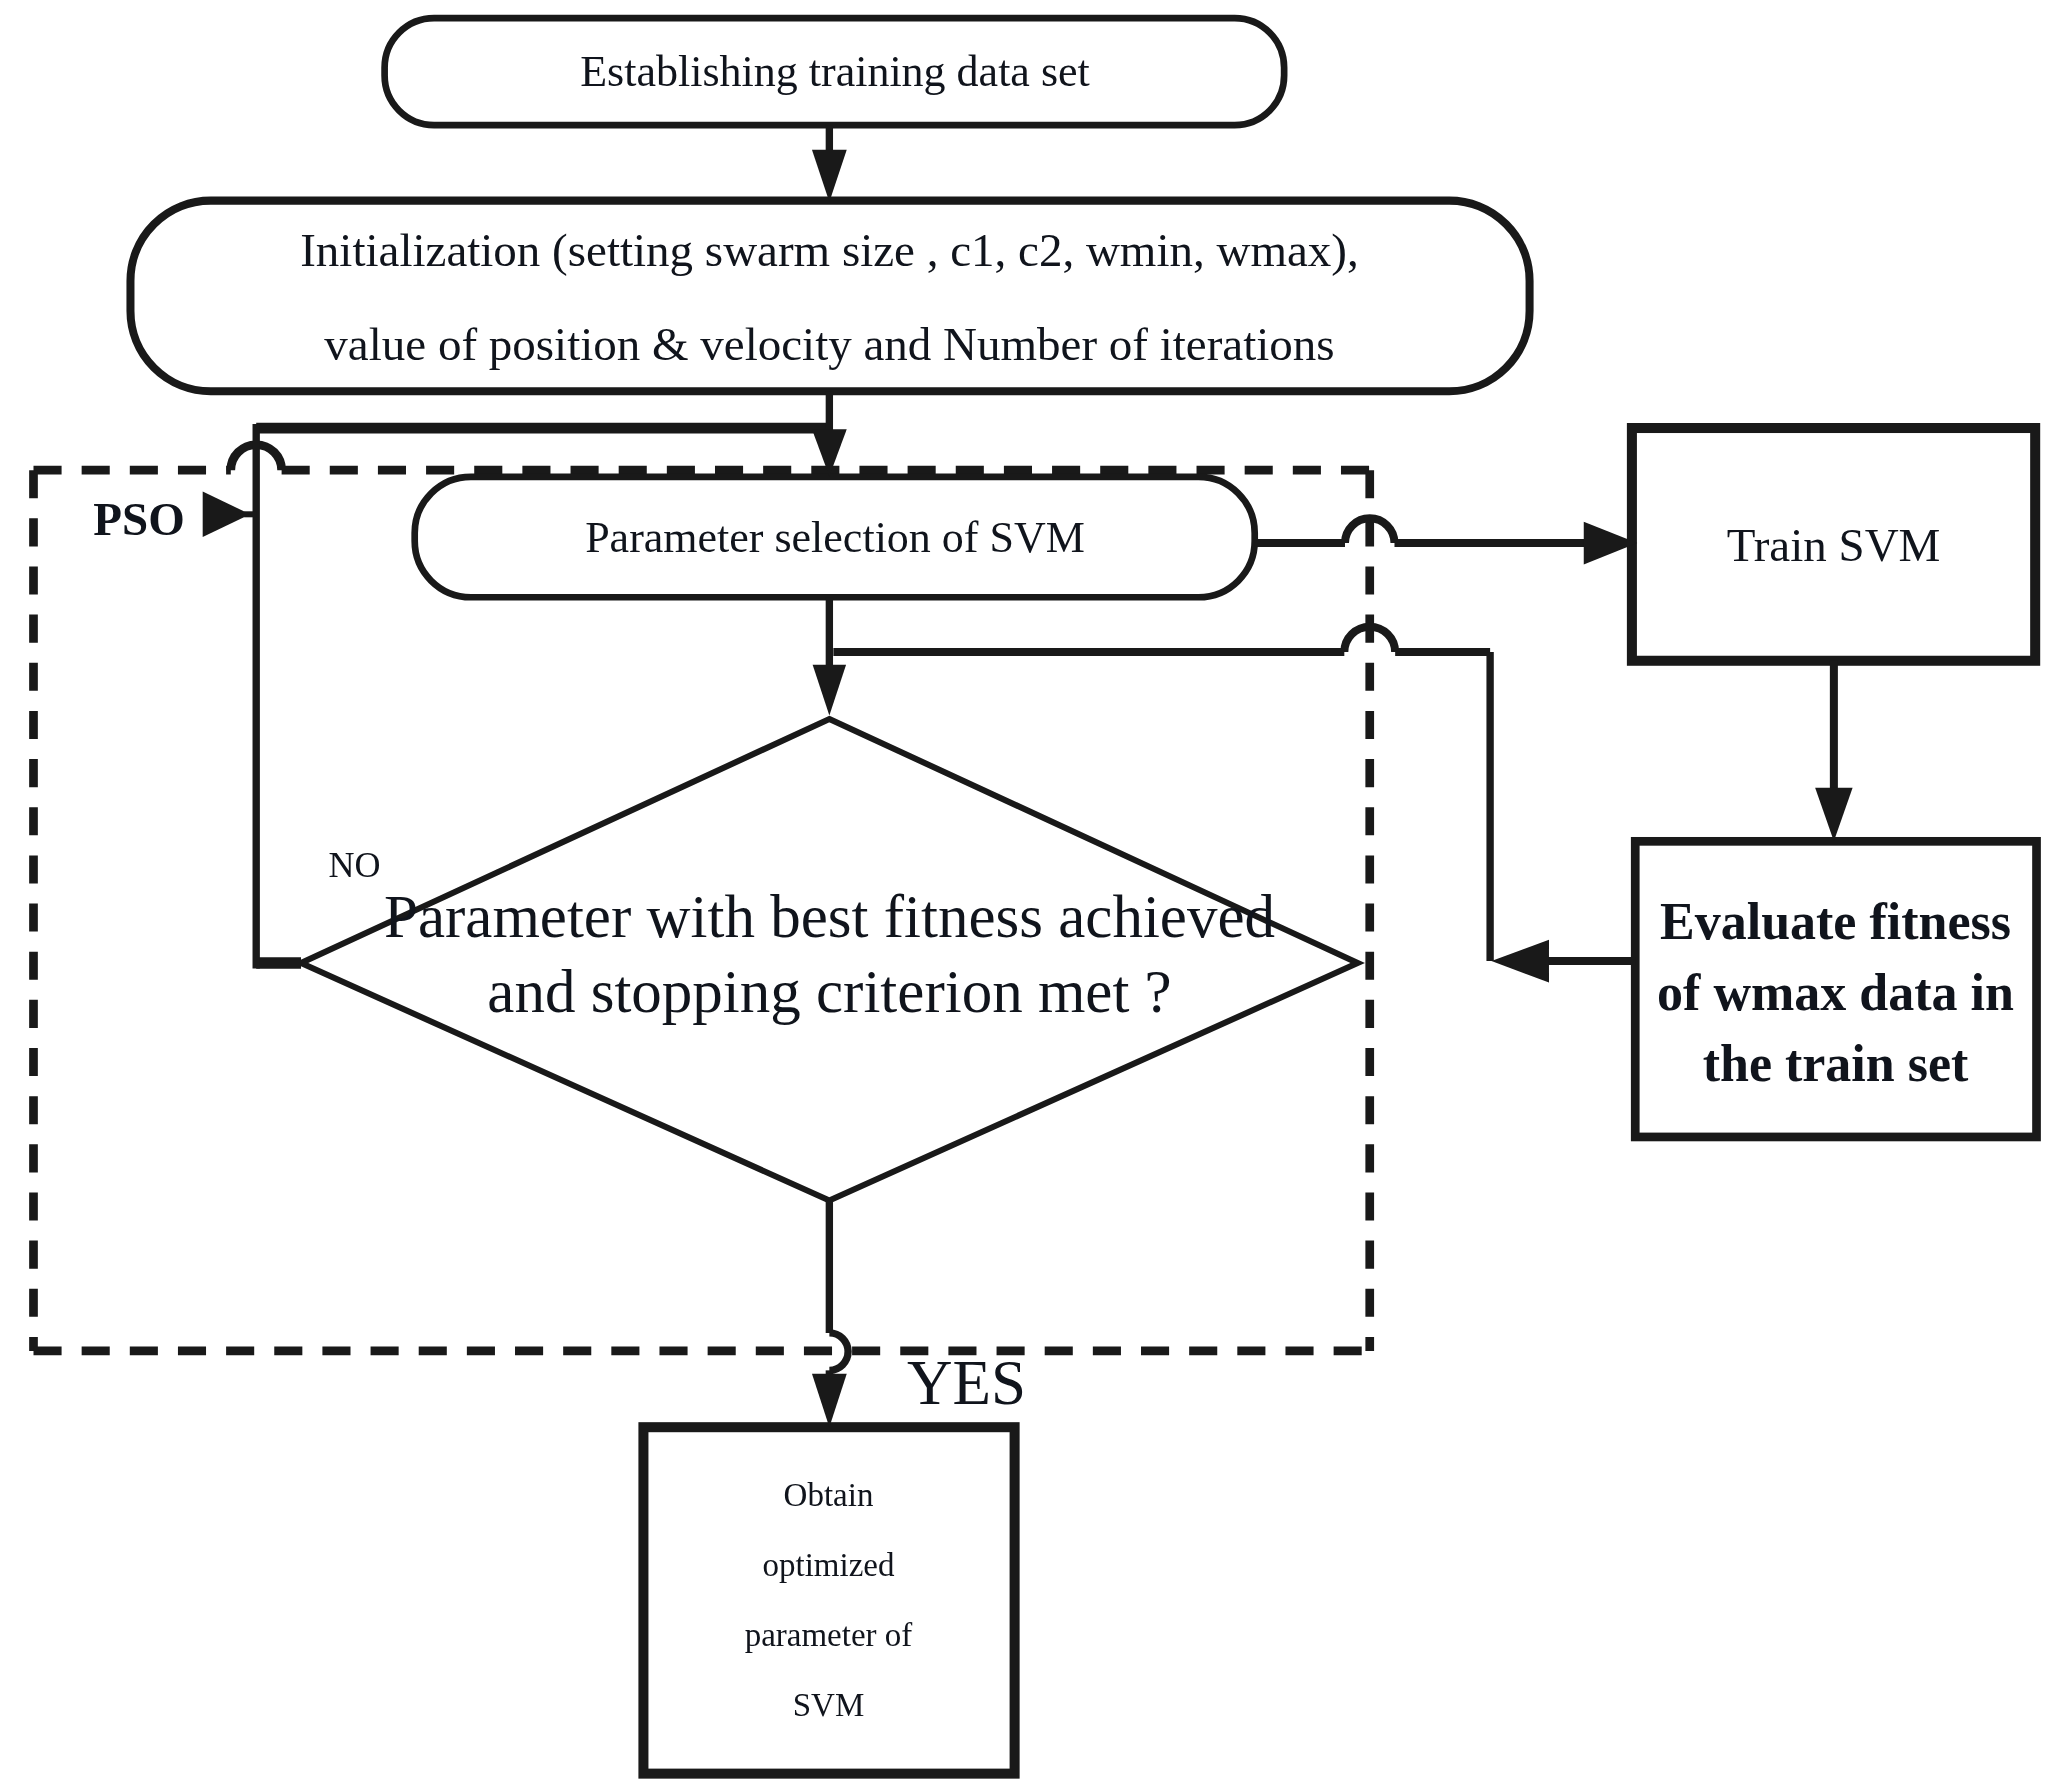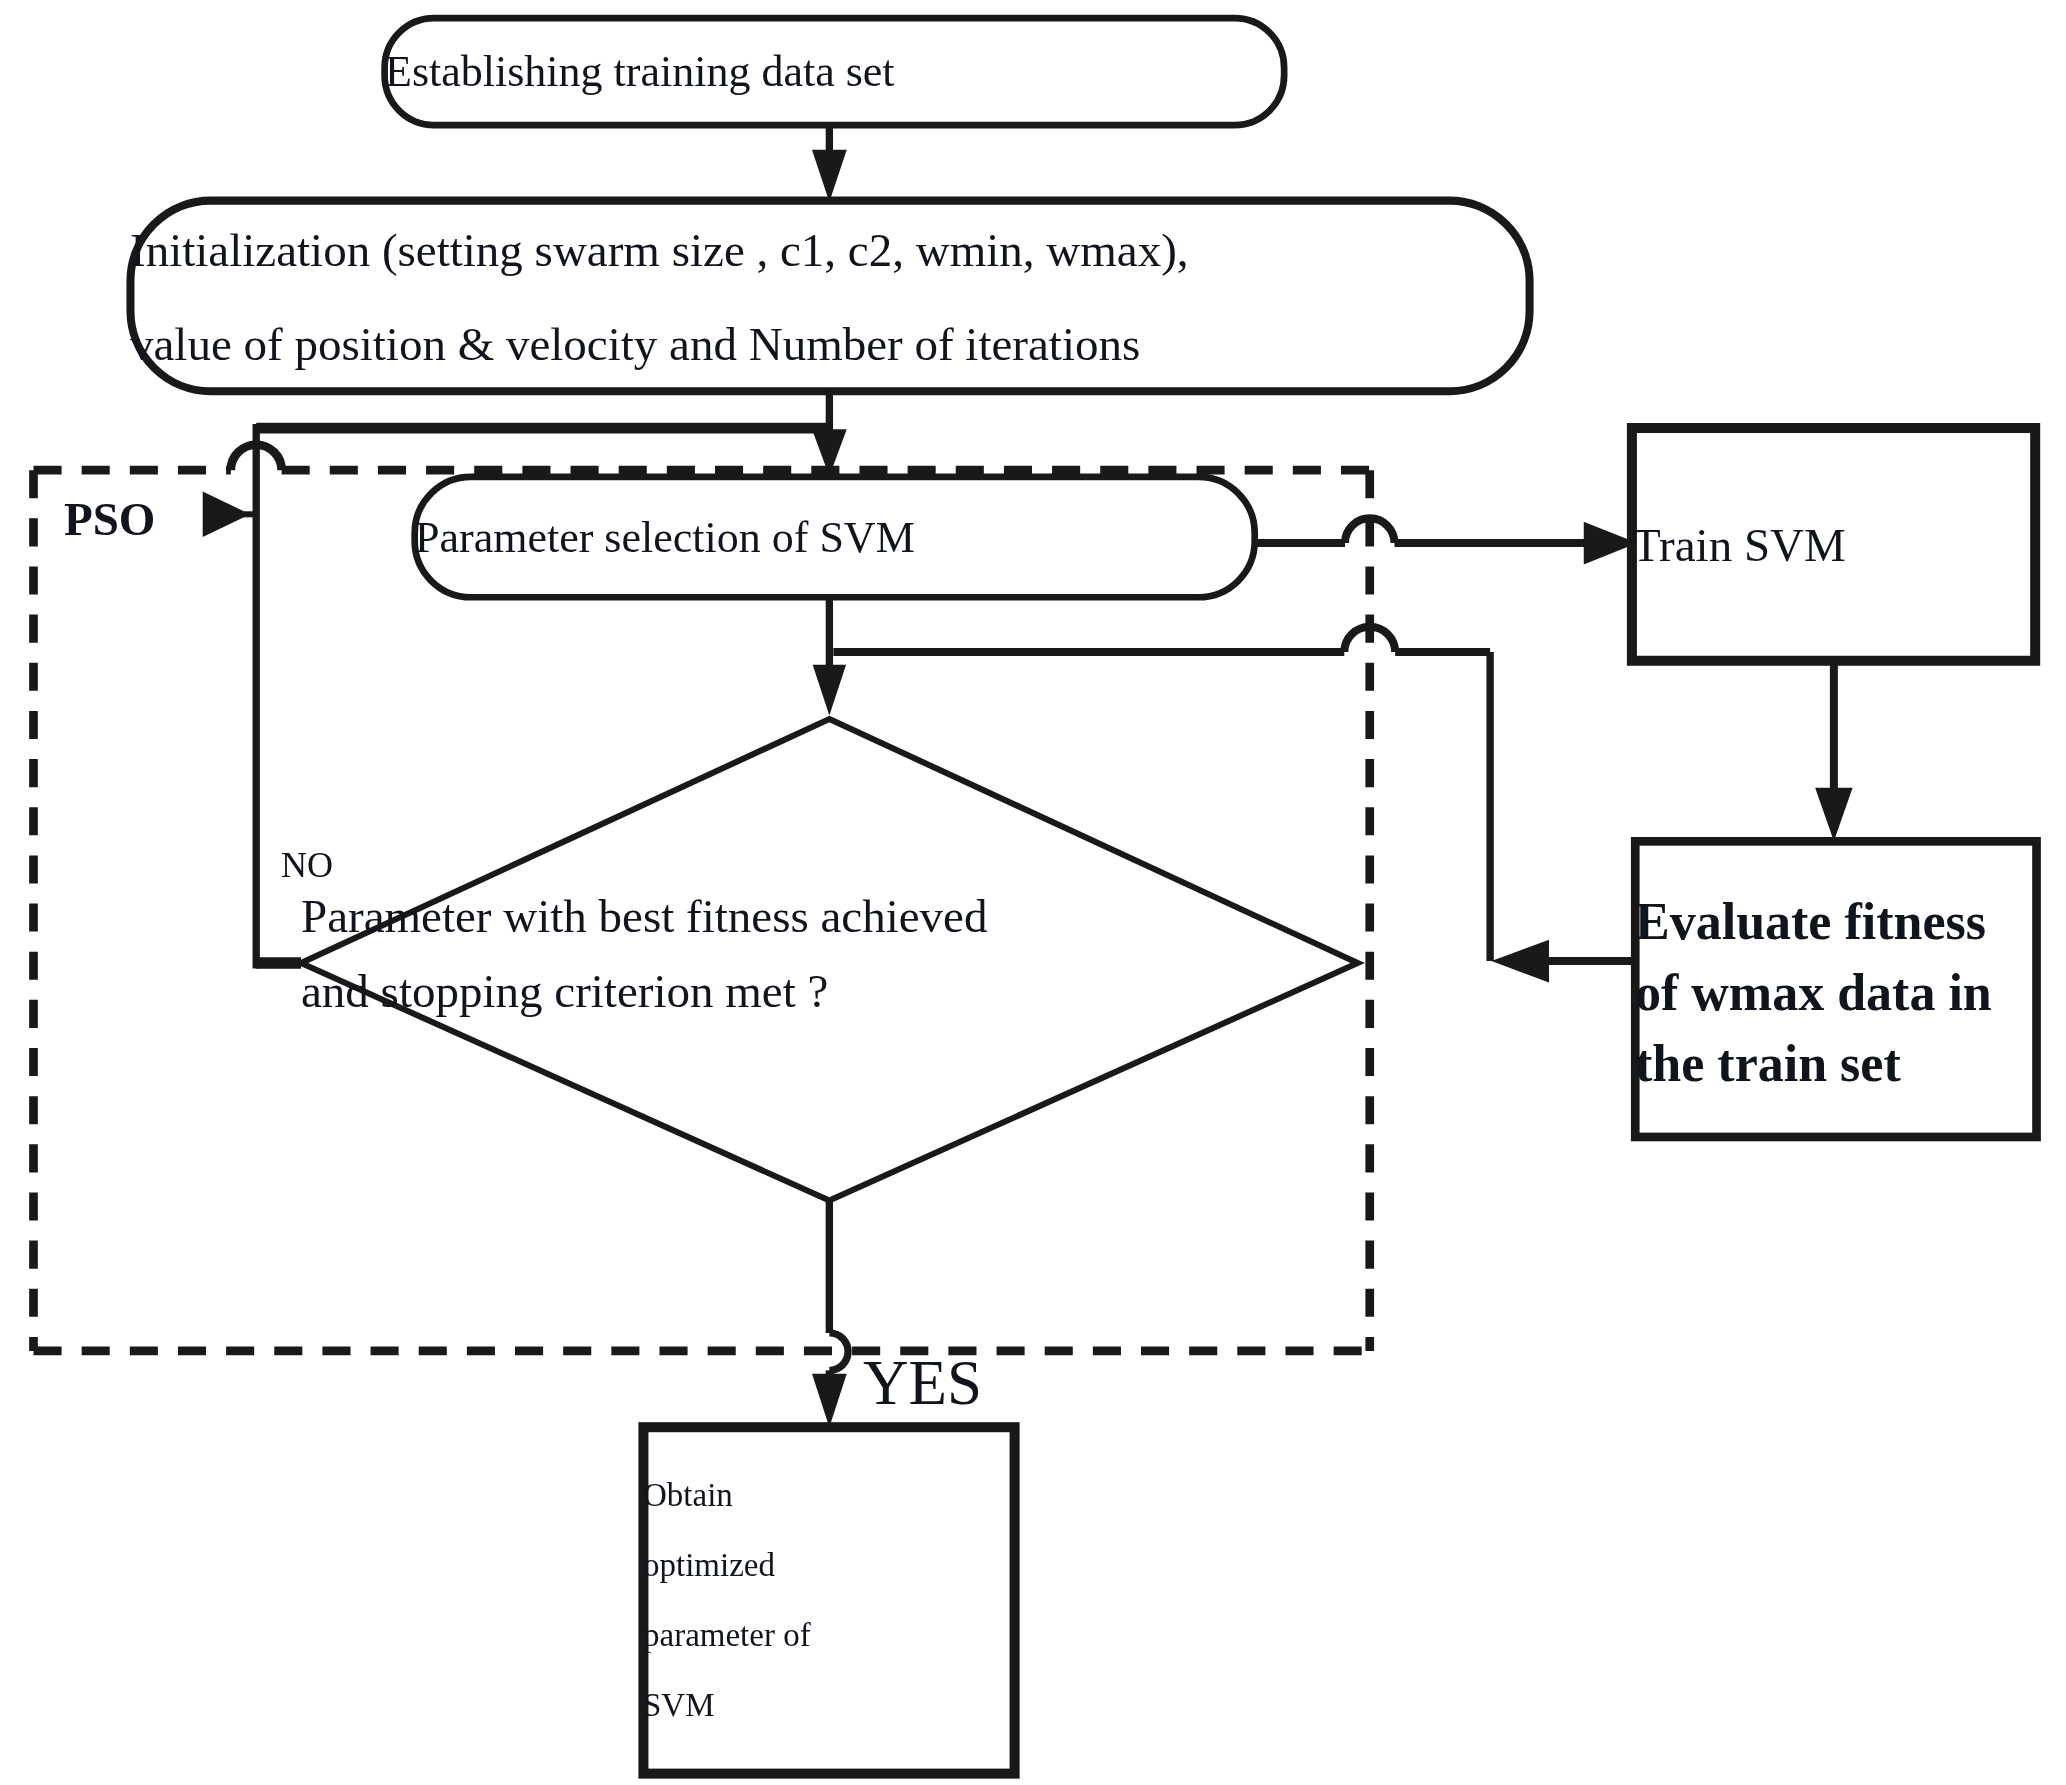--- a/index.html
+++ b/index.html
@@ -10,29 +10,29 @@
     font-family:"Liberation Serif","DejaVu Serif",serif;
     color:var(--text);
   }
   svg.layer { position:absolute; left:0; top:0; }
   .ln   { stroke:var(--ink); fill:none; }
   .hd   { fill:var(--ink); stroke:none; }
   .dash { stroke:var(--ink); fill:none; stroke-dasharray:42 30; }
   .shape{ stroke:var(--ink); fill:#ffffff; }
   .txt {
     position:absolute; display:flex; flex-direction:column;
-    align-items:flex-start; justify-content:center;
+    align-items:center; justify-content:center;
     text-align:center; color:var(--text); white-space:nowrap;
   }
   .t-establish { left:385px; top:18px;  width:900px; height:107px; font-size:44px; }
   .t-init      { left:130px; top:201px; width:1399px; height:191px; font-size:47px; line-height:94px; }
   .t-param     { left:415px; top:477px; width:840px; height:120px; font-size:44px; }
   .t-train     { left:1632px; top:428px; width:403px; height:233px; font-size:47px; }
   .t-eval      { left:1635px; top:844px; width:401px; height:296px; font-size:52px; line-height:71px;font-weight:bold; }
-  .t-decision  { left:301px; top:860px; width:1057px; height:187px; font-size:47px; line-height:75px; }
+  .t-decision  { left:301px; top:860px; width:1057px; height:187px; font-size:61px; line-height:75px; }
   .t-obtain    { left:643px; top:1427px; width:371px; height:346px; font-size:33px; line-height:70px; }
   .t-pso { left:64px;  top:487px;  width:150px; height:64px;  font-size:47px; font-weight:bold; }
   .t-no  { left:281px; top:826px; width:147px; height:77px; font-size:36px; }
   .t-yes { left:863px; top:1346px; width:207px; height:74px; font-size:63px; }
 </style>
 </head>
 <body>
 
 <div class="canvas">
 

